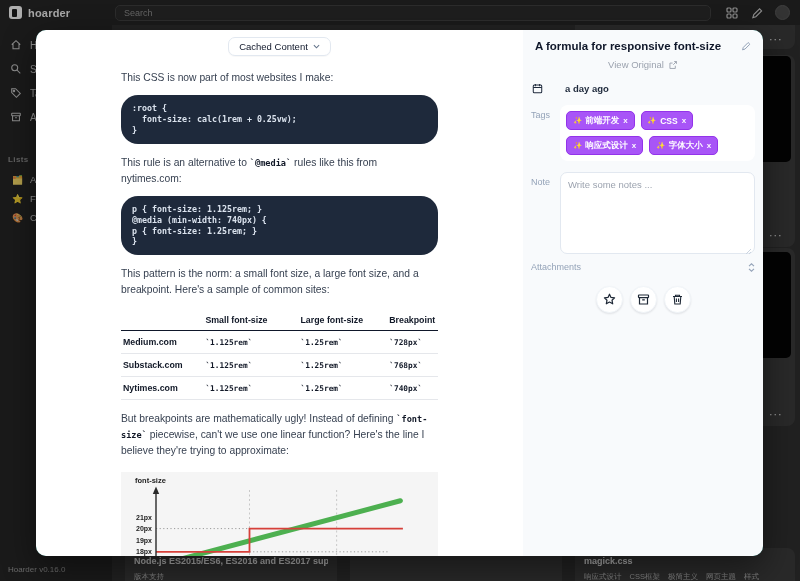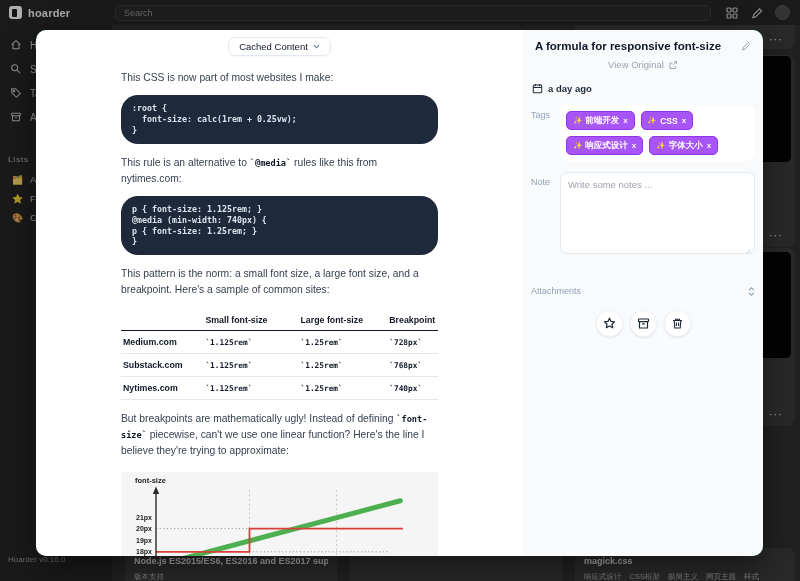--- a/index.html
+++ b/index.html
@@ -16,21 +16,21 @@
   .search-input::placeholder { color:#8f8f8f; }
   .topbar-actions { display:flex; align-items:center; gap:11px; padding-right:10px; }
   .tb-icon { width:14px; height:14px; display:flex; align-items:center; justify-content:center; }
   .avatar { width:15px; height:15px; border-radius:50%; background:#4a4a4a; border:1px solid #5a5a5a; }
 
   .sidebar { position:absolute; left:0; top:25px; bottom:0; width:112px; background:#262626; z-index:1; padding-top:8px; }
   .nav-item { display:flex; align-items:center; gap:8px; padding:6px 10px; color:#cfcfcf; font-size:10px; }
   .lists-header { color:#8f8f8f; font-size:8px; font-weight:700; letter-spacing:.4px; margin:26px 8px 6px; }
   .list-item { display:flex; align-items:center; gap:6px; padding:4px 12px; color:#cfcfcf; font-size:9.5px; }
   .list-emoji { font-size:9px; width:12px; }
-  .version { position:absolute; left:8px; bottom:17px; color:#9a9a9a; font-size:8px; }
+  .version { position:absolute; left:8px; bottom:7px; color:#9a9a9a; font-size:8px; }
 
   .board { position:absolute; left:112px; top:25px; right:0; bottom:0; background:#303030; z-index:1; overflow:hidden; }
   .bg-card { position:absolute; background:#3c3c3c; border-radius:8px; }
   .bg-img { margin:4px 4px 0; height:106px; background:#050505; border-radius:5px; }
   .card-dots { position:absolute; right:12px; color:#cfcfcf; font-size:9px; font-weight:700; letter-spacing:1.5px; }
   .bgA { left:463px; top:-36px; width:220px; height:60px; }
   .bgA .card-dots { bottom:4px; }
   .bgB { left:463px; top:30px; width:220px; height:192px; }
   .bgB .bg-img { margin-top:1px; }
   .bgB .card-dots { bottom:6px; }
@@ -60,32 +60,32 @@
   .fs-table th:nth-child(1){ width:26%; } .fs-table th:nth-child(2){ width:30%; }
   .fs-table th:nth-child(3){ width:28%; } .fs-table th:nth-child(4){ width:16%; }
   .fs-table td { padding:6px 2px; border-bottom:1px solid #e5e7eb; }
   .fs-table td.site { font-size:8.8px; font-weight:700; color:#111827; }
   .fs-table td.mono { font-family:"DejaVu Sans Mono", monospace; font-size:7.8px; font-weight:700; color:#111827; }
   figure.fig { margin-top:13px; background:#f5f5f5; height:150px; overflow:hidden; }
 
   .details-pane { flex:1; background:#f8fafc; overflow:hidden; padding:0 8px; }
   .detail-title { margin-top:10px; text-align:center; font-size:11.5px; font-weight:600; color:#0f172a; display:flex; align-items:center; justify-content:center; gap:20px; }
   .view-original { margin:7px 0 0; display:flex; align-items:center; justify-content:center; gap:4px; font-size:9.5px; color:#9ca3af; cursor:pointer; }
-  .date-row { margin:13px 0 0 1px; display:flex; align-items:center; gap:5px; font-size:9.5px; font-weight:600; color:#1e293b; }
+  .date-row { margin:13px 0 0 1px; display:flex; align-items:center; gap:22px; font-size:9.5px; font-weight:600; color:#1e293b; }
   .detail-row { display:flex; gap:5px; margin-top:11px; }
   .detail-label { flex:0 0 24px; font-size:9px; color:#94a3b8; padding-top:5px; }
   .tags-box { flex:1; background:#fff; border-radius:8px; padding:6px; display:flex; flex-wrap:wrap; gap:6px; min-height:44px; }
   .tag-pill { display:inline-flex; align-items:center; gap:3px; background:#a855f7; border:1px solid #9333ea; color:#fff; border-radius:5px; padding:2.5px 6px; font-size:8.5px; font-weight:600; cursor:pointer; white-space:nowrap; }
   .tag-pill .sparkle { font-size:7.5px; }
   .tag-pill .tag-x { font-size:8px; opacity:.95; margin-left:1px; }
   .note-wrap { flex:1; position:relative; }
   .note-area { width:100%; height:82px; background:#fff; border:1px solid #e2e8f0; border-radius:7px; padding:6px 7px; font-size:9.5px; color:#334155; resize:none; font-family:"Liberation Sans",sans-serif; }
   .note-area::placeholder { color:#9ca3af; }
   .resize-grip { position:absolute; right:3px; bottom:3px; }
-  .attach-row { margin-top:28px; display:flex; align-items:center; justify-content:space-between; font-size:9px; color:#94a3b8; cursor:pointer; }
+  .attach-row { margin-top:4px; display:flex; align-items:center; justify-content:space-between; font-size:9px; color:#94a3b8; cursor:pointer; }
   .action-row { margin-top:14px; display:flex; justify-content:center; gap:7px; }
   .circle-btn { width:27px; height:27px; border-radius:50%; background:#fff; box-shadow:0 1px 2px rgba(15,23,42,.10); display:flex; align-items:center; justify-content:center; cursor:pointer; border:1px solid #f1f5f9; }
 </style>
 </head>
 <body>
 
 <header class="topbar">
   <div class="brand">
     <span class="logo"></span>
     <span class="brand-name">hoarder</span>

